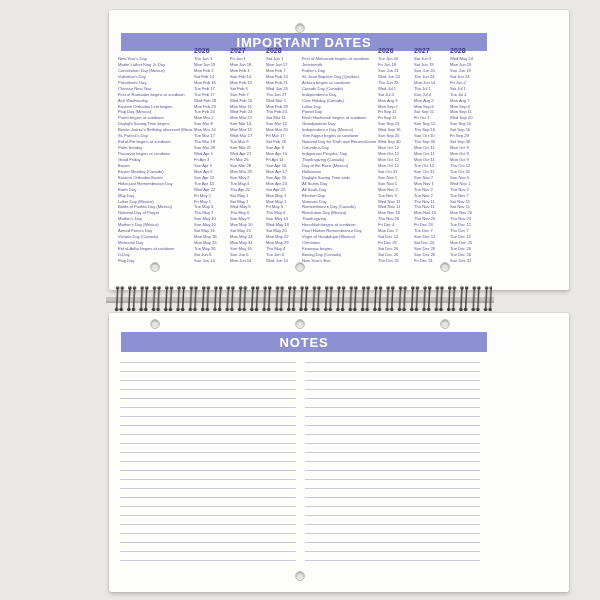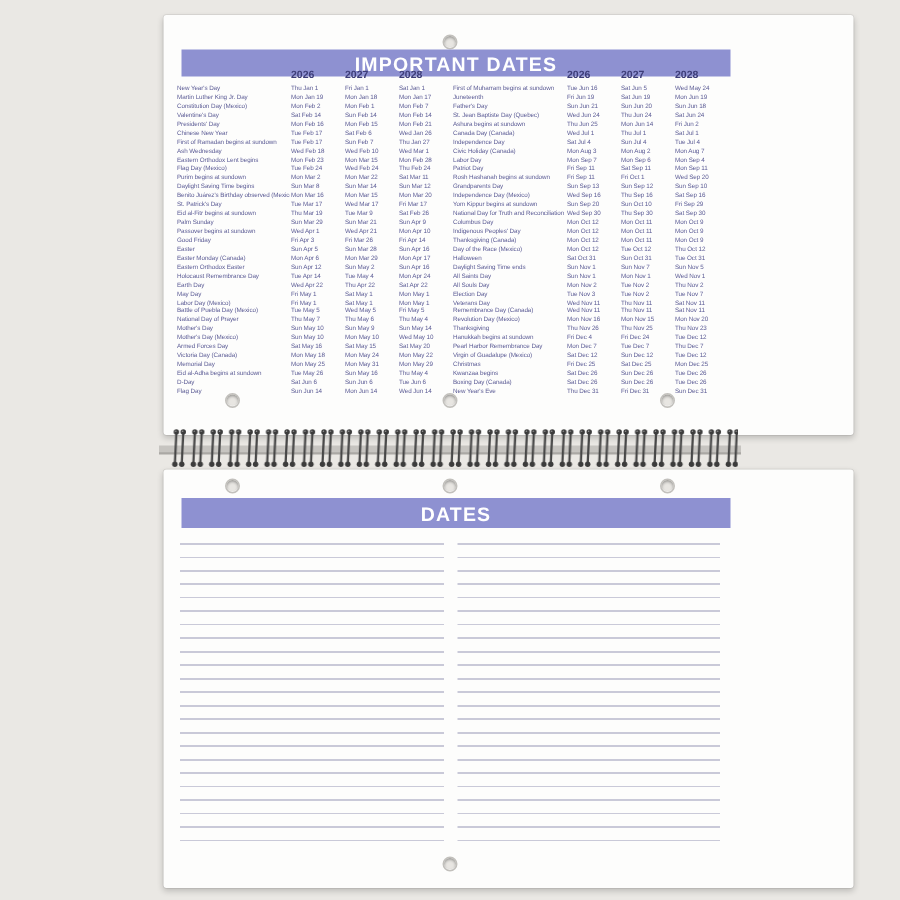--- a/index.html
+++ b/index.html
@@ -601,20 +601,20 @@
   <rect x="106" y="17.5" width="388" height="1.5" fill="#aaa8a4"></rect>
   <rect x="112" y="0" width="380" height="32" fill="url(#loop)"></rect>
 </svg>
 
 <div class="page page-bottom">
   <div class="hole" style="left:41px;top:6px;"></div>
   <div class="hole" style="left:186px;top:6px;"></div>
   <div class="hole" style="left:331px;top:6px;"></div>
 
   <div class="bar bar-notes">
-    <span>DATES</span>
+    <span>NOTES</span>
   </div>
 
   <div class="notes-col left"></div>
   <div class="notes-col right"></div>
 
   <div class="hole" style="left:186px;top:258px;"></div>
 </div>
 
 </body></html>

